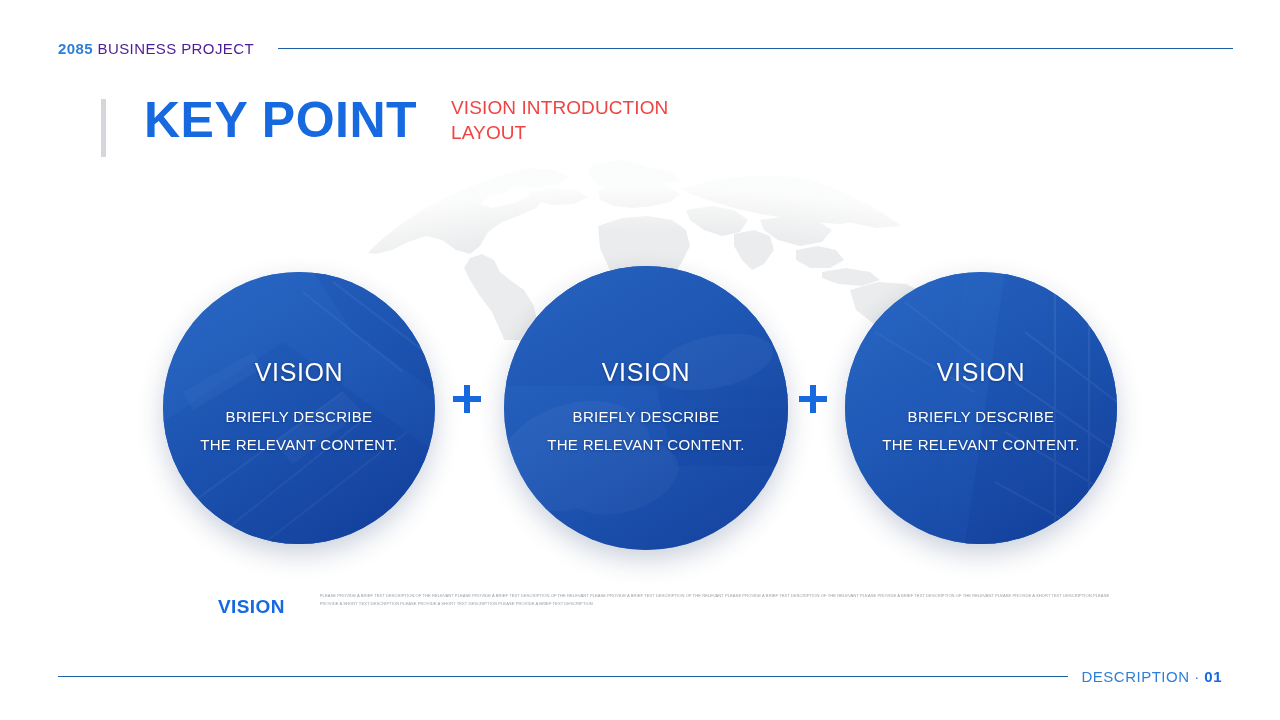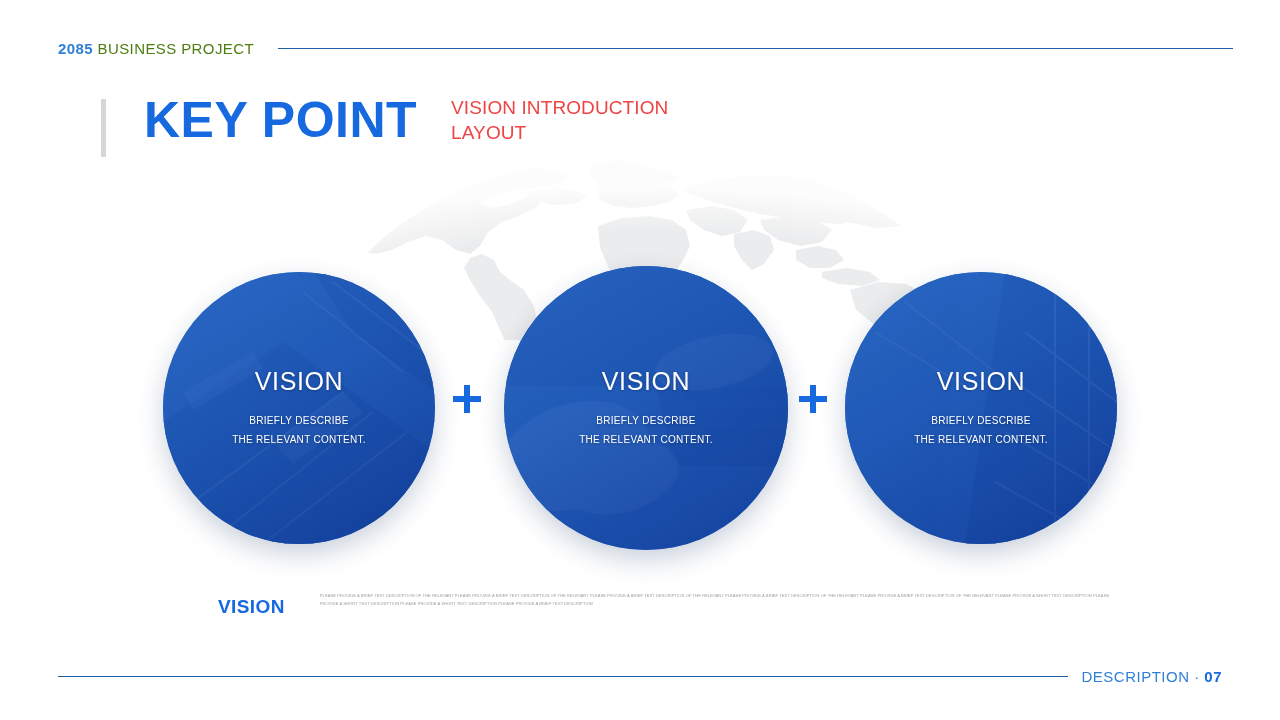--- a/index.html
+++ b/index.html
@@ -32,21 +32,21 @@
     letter-spacing: 0.4px;
     color: #2f7fd8;
     white-space: nowrap;
   }
   .brand .brand-year {
     font-weight: bold;
     color: #2f7fd8;
   }
   .brand .brand-name {
     font-weight: normal;
-    color: #4d7c0f;
+    color: #4c1d95;
     text-align: center;
   }
   .header-rule {
     flex: 1;
     height: 1px;
     background: #1d5fa5;
     margin-left: 24px;
   }
 
   
@@ -135,21 +135,21 @@
     transform: translateY(-50%);
     padding: 0 18px;
   }
   .circle .c-title {
     font-size: 25px;
     letter-spacing: 0.6px;
     margin-bottom: 16px;
     text-shadow: 0 1px 3px rgba(0,0,0,0.28);
   }
   .circle .c-line {
-    font-size: 10px;
+    font-size: 15px;
     letter-spacing: 0.3px;
     line-height: 1.85;
     text-shadow: 0 1px 3px rgba(0,0,0,0.28);
   }
 
   
   .plus {
     position: absolute;
     top: 383px;
     width: 32px;
@@ -382,16 +382,16 @@
     </div>
   </div>
 
   <div class="caption">
     <div class="caption-title">VISION</div>
     <div class="caption-body">PLEASE PROVIDE A BRIEF TEXT DESCRIPTION OF THE RELEVANT PLEASE PROVIDE A BRIEF TEXT DESCRIPTION OF THE RELEVANT PLEASE PROVIDE A BRIEF TEXT DESCRIPTION OF THE RELEVANT PLEASE PROVIDE A BRIEF TEXT DESCRIPTION OF THE RELEVANT PLEASE PROVIDE A BRIEF TEXT DESCRIPTION OF THE RELEVANT PLEASE PROVIDE A SHORT TEXT DESCRIPTION PLEASE PROVIDE A SHORT TEXT DESCRIPTION PLEASE PROVIDE A SHORT TEXT DESCRIPTION PLEASE PROVIDE A BRIEF TEXT DESCRIPTION</div>
   </div>
 
   <div class="footer-rule"></div>
   <div class="footer-label">
-    <span>DESCRIPTION · </span><span class="pg">07</span>
+    <span>DESCRIPTION · </span><span class="pg">01</span>
   </div>
 
 </div>
 
 </body></html>

